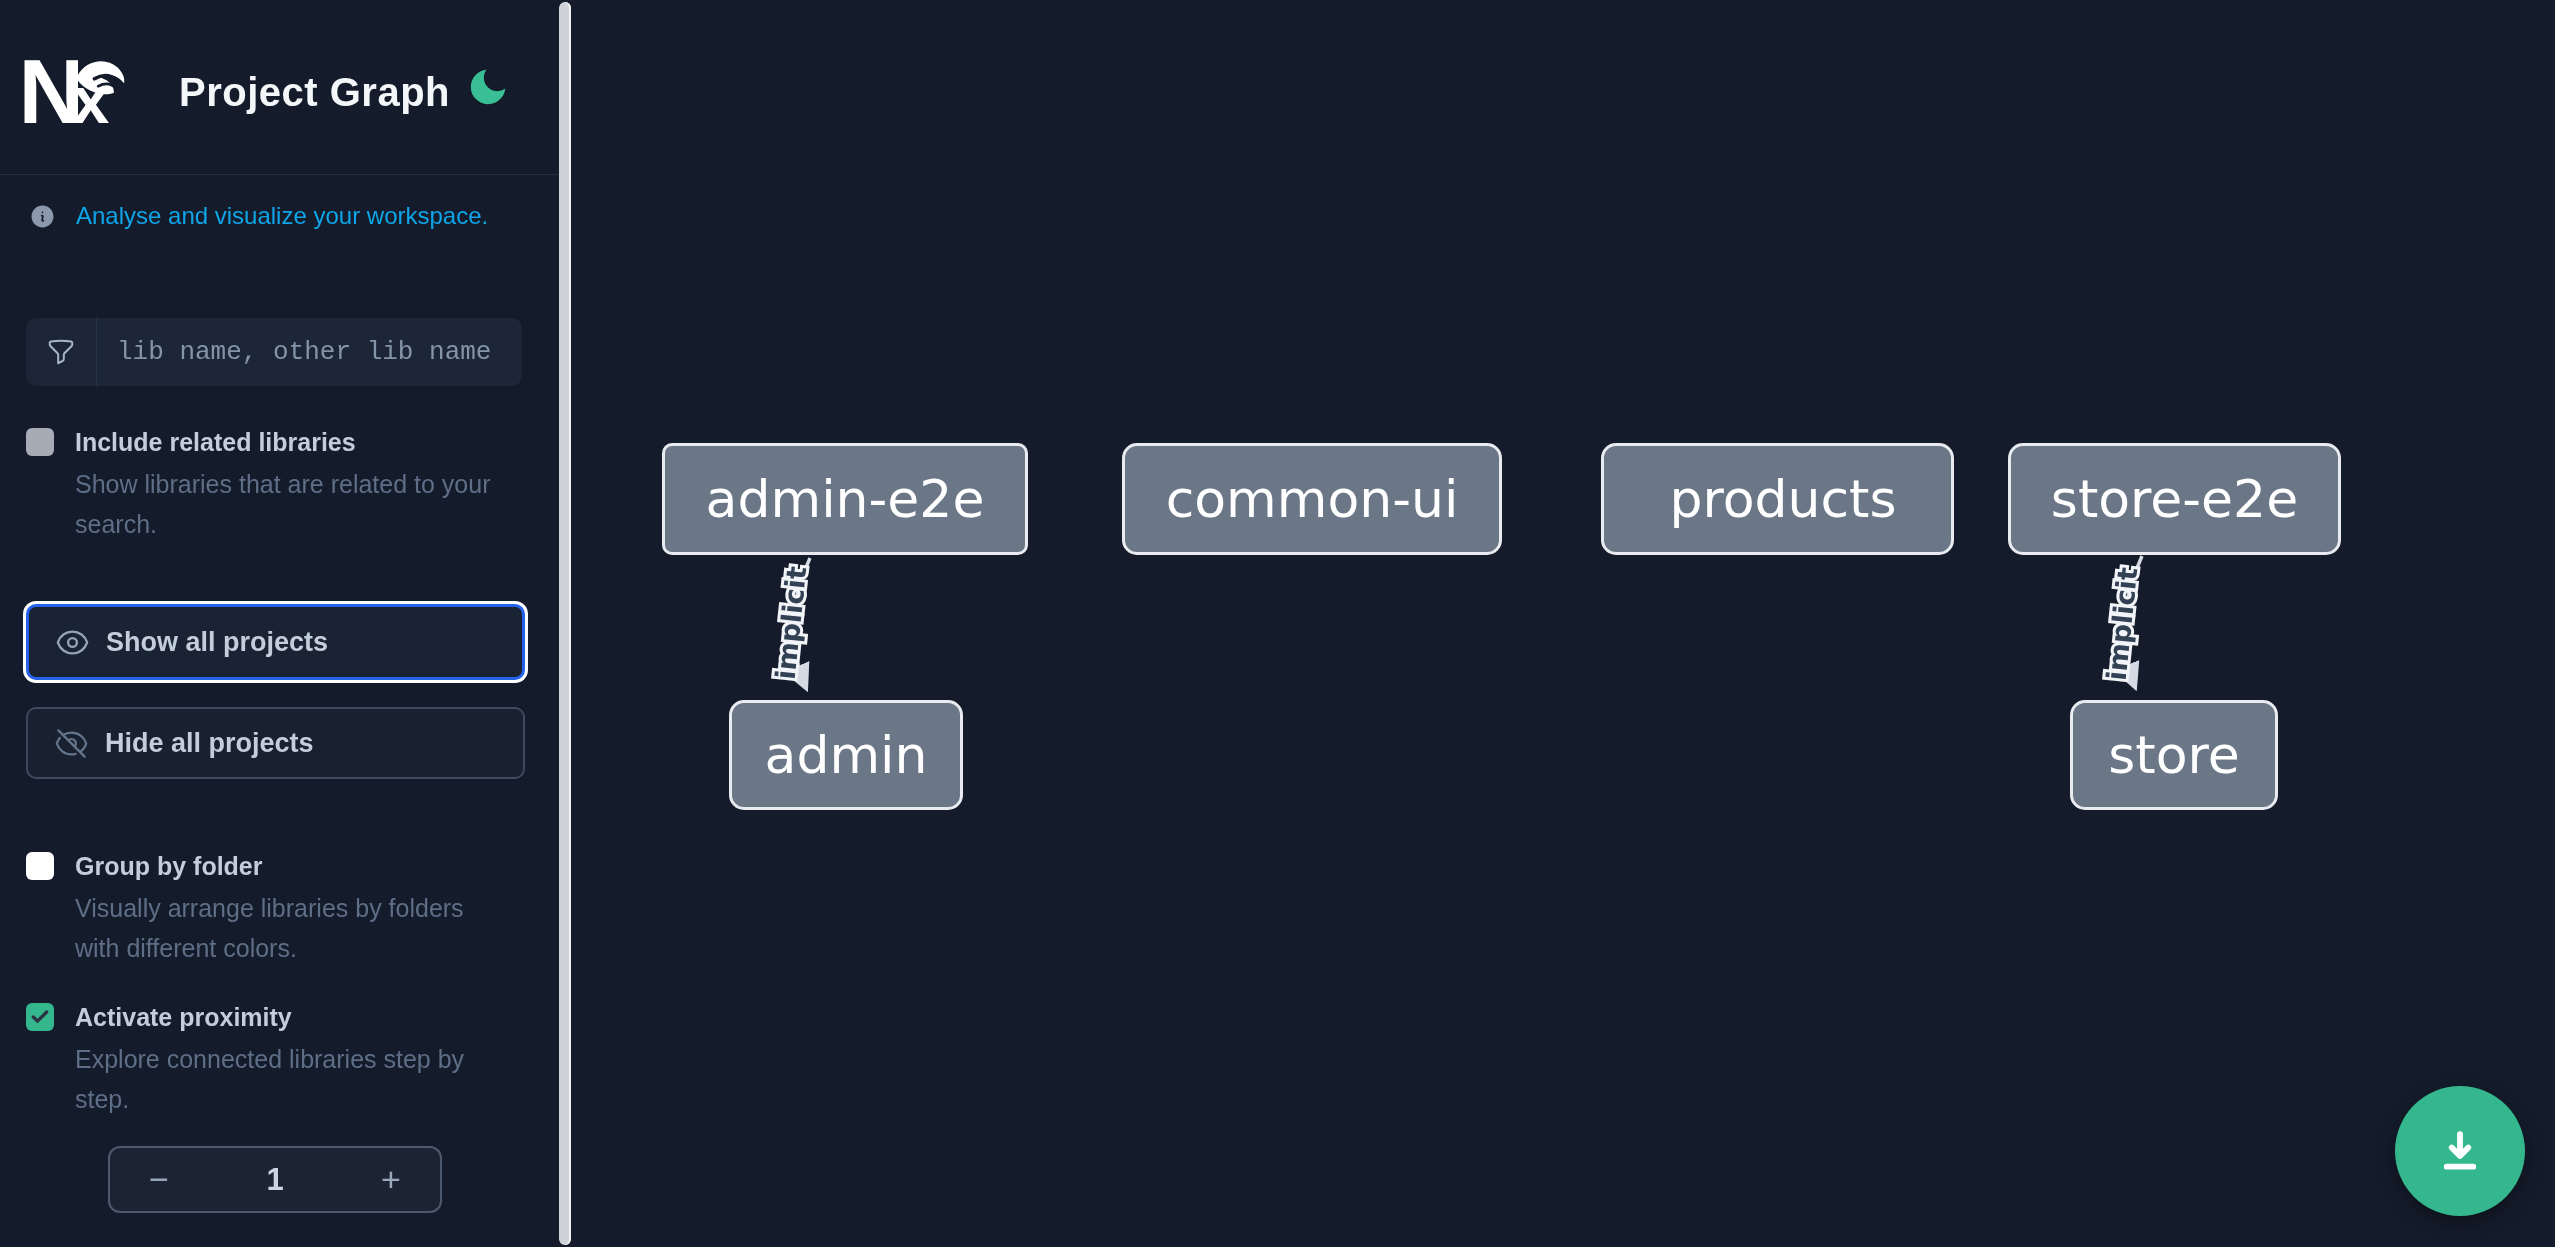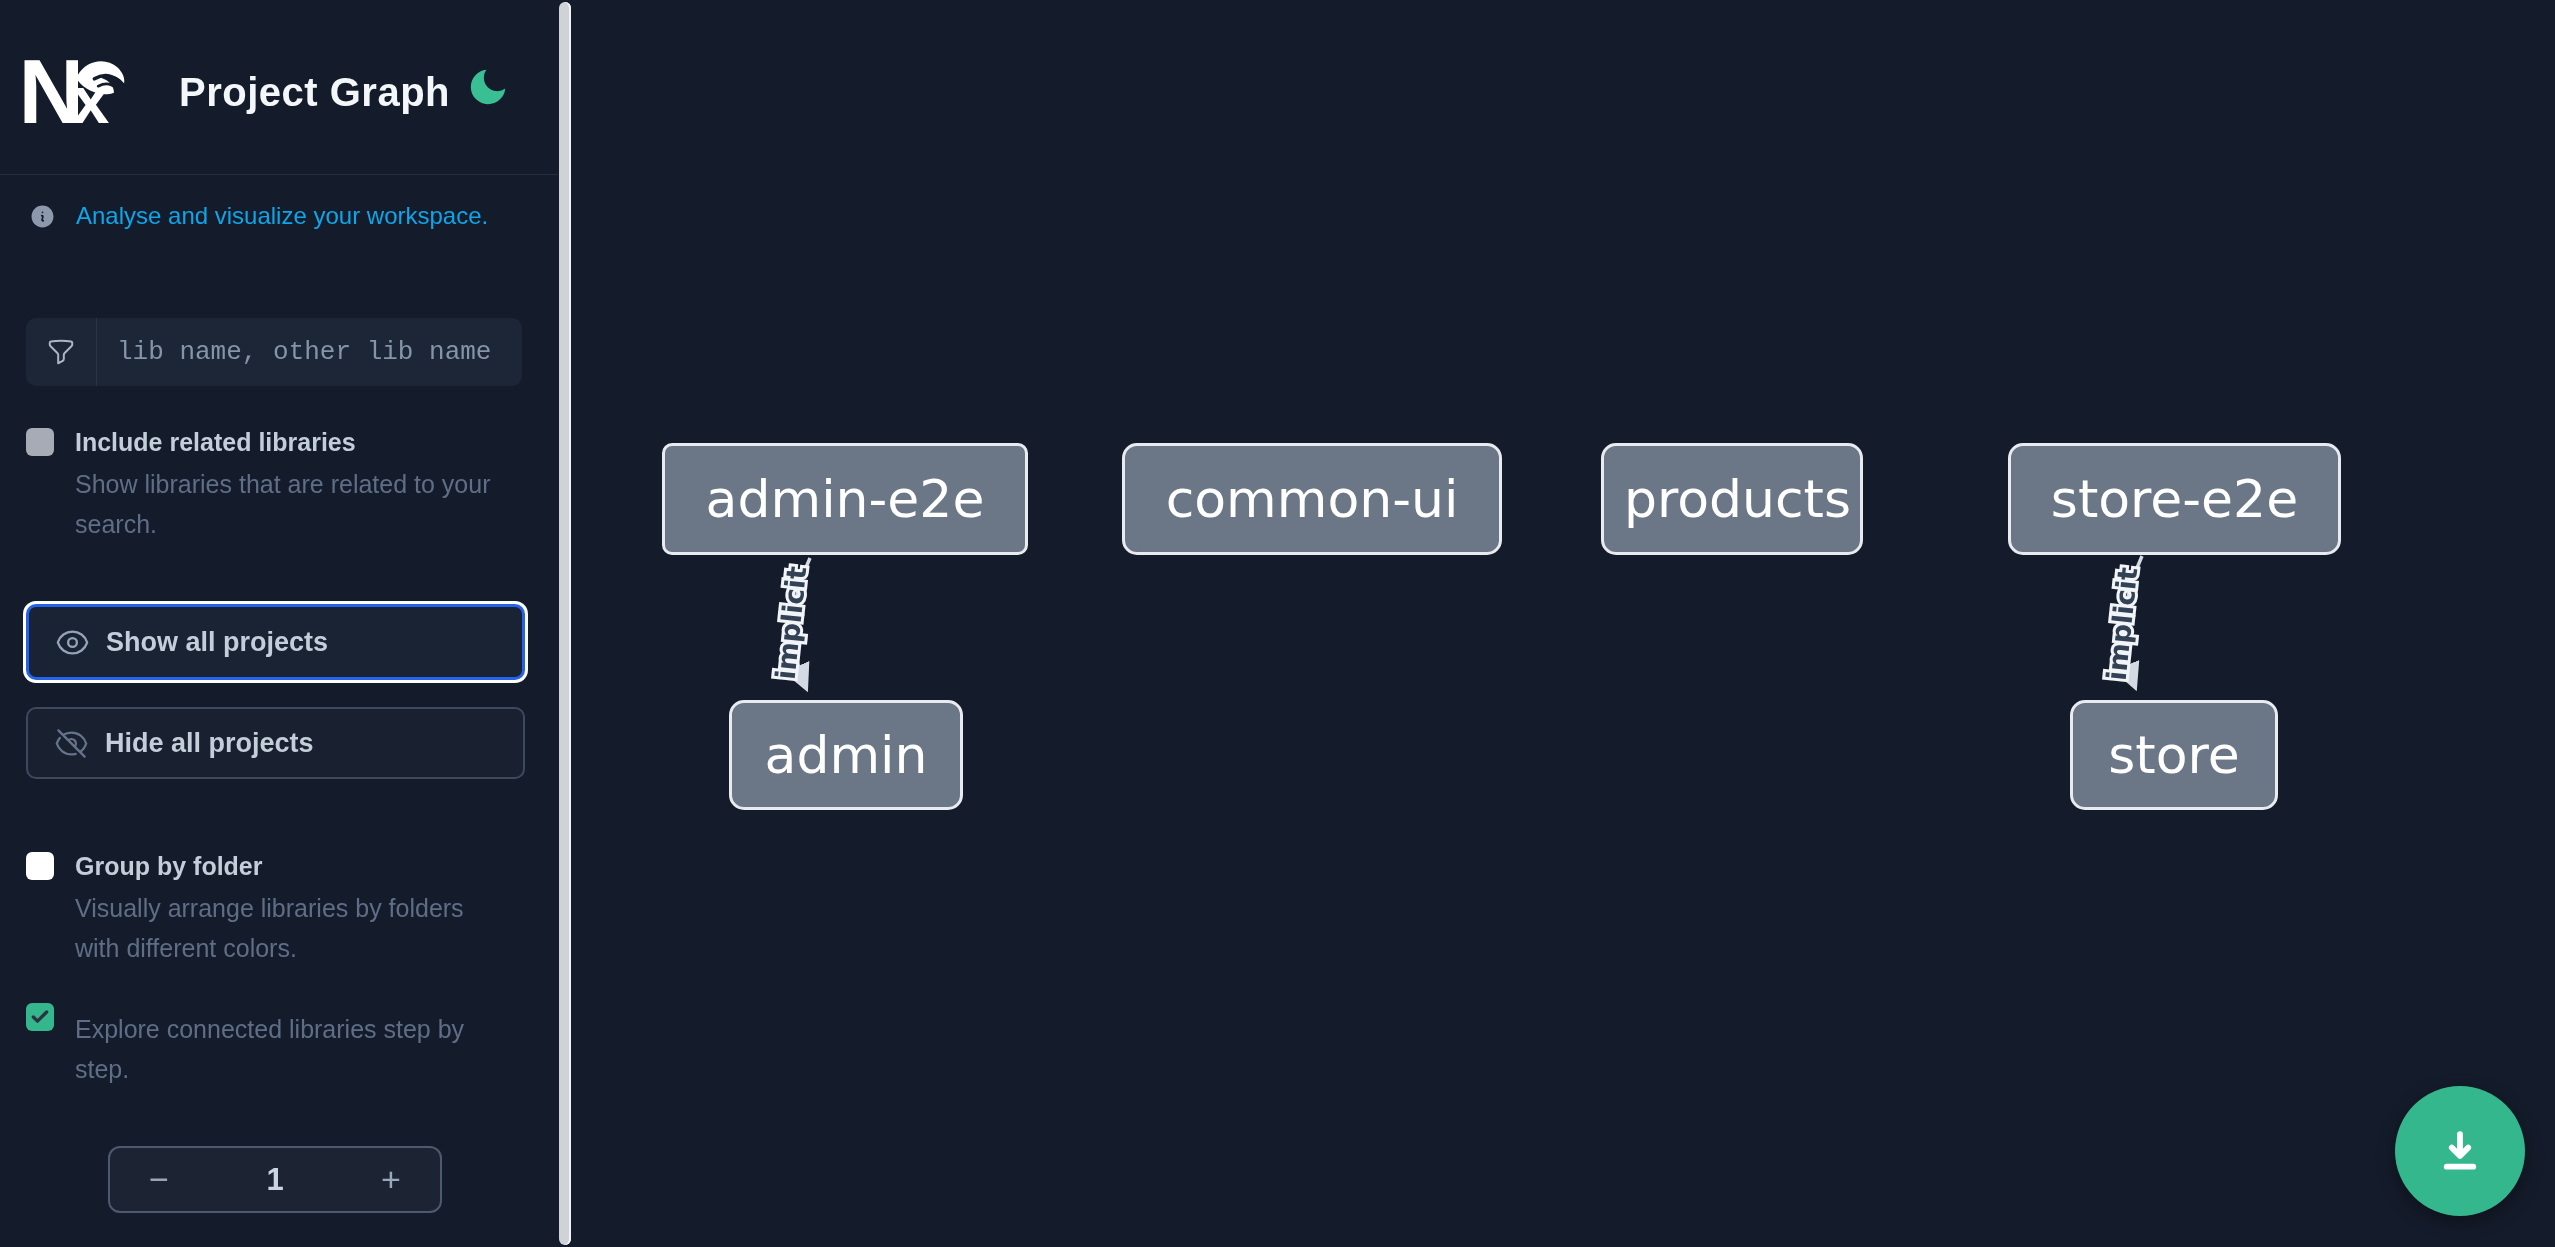--- a/index.html
+++ b/index.html
@@ -137,20 +137,21 @@
       <div class="lbl">Group by folder</div>
       <div class="desc">Visually arrange libraries by folders with different colors.</div>
     </div>
 
     <div class="opt opt-prox">
       <button class="cb cb-green" aria-checked="true">
         <svg width="20" height="20" viewBox="0 0 24 24" fill="none" stroke="#2c3340" stroke-width="4" stroke-linecap="round" stroke-linejoin="round">
           <path d="M20 6 9 17l-5-5"></path>
         </svg>
       </button>
+      <div class="lbl">Activate proximity</div>
       <div class="desc">Explore connected libraries step by step.</div>
     </div>
 
     <div class="stepper">
       <button class="cell dec">−</button>
       <div class="cell val">1</div>
       <button class="cell inc">+</button>
     </div>
   </aside>
 
@@ -167,21 +168,21 @@
         </marker>
       </defs>
       <path d="M 238 558 Q 206 625 234 688" fill="none" stroke="#d3dae3" stroke-width="3.5" marker-end="url(#arrow)"></path>
       <path d="M 1570 556 Q 1538 625 1563 687" fill="none" stroke="#d3dae3" stroke-width="3.5" marker-end="url(#arrow)"></path>
       <text class="edge-label" transform="translate(221 623) rotate(-84)" dominant-baseline="middle">implicit</text>
       <text class="edge-label" transform="translate(1552 624) rotate(-84)" dominant-baseline="middle">implicit</text>
     </svg>
 
     <div class="gnode" style="left:90px;top:443px;width:366px;height:112px;border-radius:10px;">admin-e2e</div>
     <div class="gnode" style="left:550px;top:443px;width:380px;height:112px;">common-ui</div>
-    <div class="gnode" style="left:1029px;top:443px;width:262px;height:112px;padding-left:11px;">products</div>
+    <div class="gnode" style="left:1029px;top:443px;width:353px;height:112px;padding-left:11px;">products</div>
     <div class="gnode" style="left:1436px;top:443px;width:333px;height:112px;">store-e2e</div>
     <div class="gnode" style="left:157px;top:700px;width:234px;height:110px;">admin</div>
     <div class="gnode" style="left:1498px;top:700px;width:208px;height:110px;">store</div>
 
     <button class="fab">
       <svg width="58" height="58" viewBox="0 0 24 24" fill="none" stroke="#ffffff" stroke-width="2.4" stroke-linecap="round" stroke-linejoin="round">
         <path d="M12 5 v8.5"></path>
         <path d="M8.6 10.6 12 14 l3.4-3.4"></path>
         <path d="M6.5 18.5 h11"></path>
       </svg>

